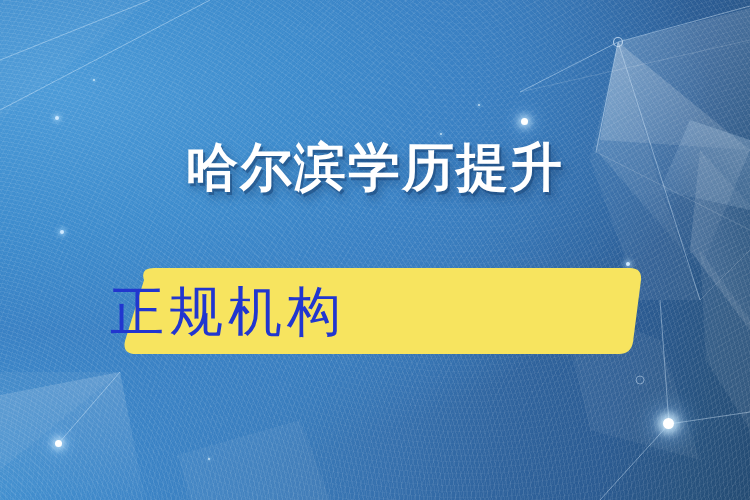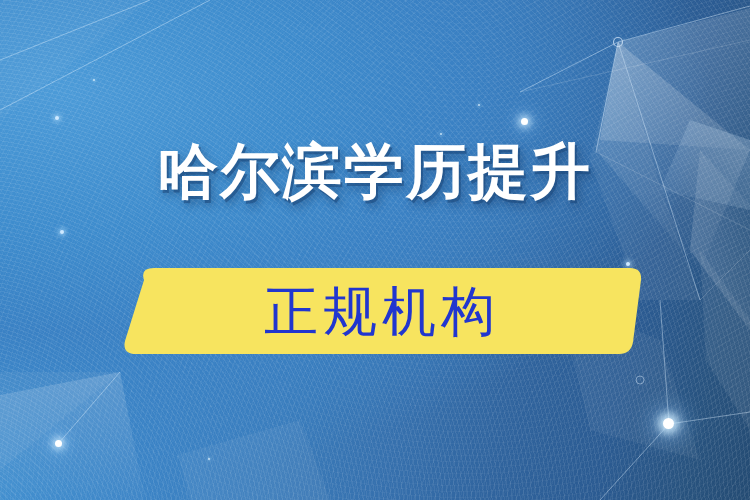--- a/index.html
+++ b/index.html
@@ -84,21 +84,21 @@
 
   .poly-svg { position: absolute; inset: 0; }
 
   
   .headline {
     position: absolute;
     left: 0;
     right: 0;
     top: 141px;
     text-align: center;
-    font-size: 60px;
+    font-size: 52px;
     line-height: 1;
     font-weight: 700;
     letter-spacing: 2px;
     color: #ffffff;
     white-space: nowrap;
     text-shadow:
        2px 3px 0 rgba(26,70,120,0.55),
        4px 6px 10px rgba(18,52,96,0.45);
     font-family: "DejaVu Sans", "Liberation Sans", sans-serif;
   }
@@ -111,21 +111,21 @@
     width: 548px;
     height: 106px;
   }
   .ribbon-svg { display:block; width: 100%; height: 100%; }
 
   .ribbon-text {
     position: absolute;
     left: 0;
     right: 4px;
     top: 27px;
-    text-align: center;
+    text-align: left;
     font-size: 54px;
     line-height: 1;
     font-weight: 400;
     letter-spacing: 5px;
     color: #2136cf;
     white-space: nowrap;
     font-family: "DejaVu Sans", "Liberation Sans", sans-serif;
   }
 
   

